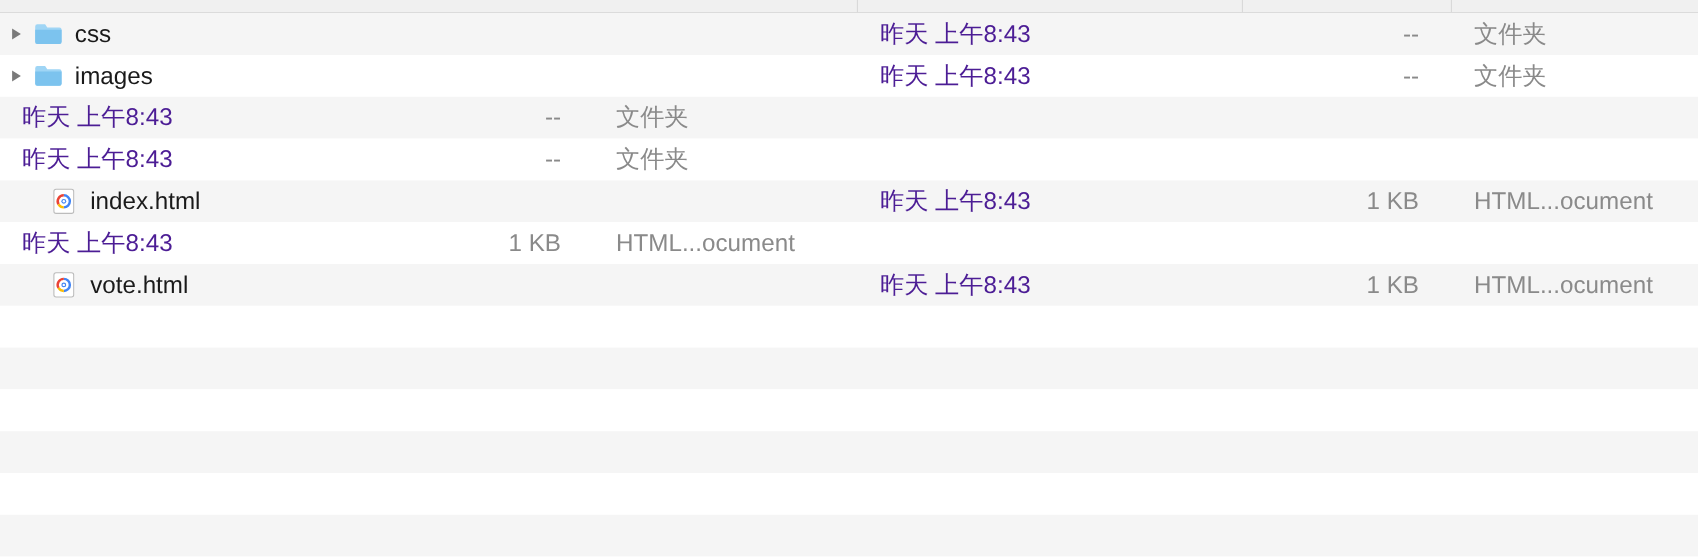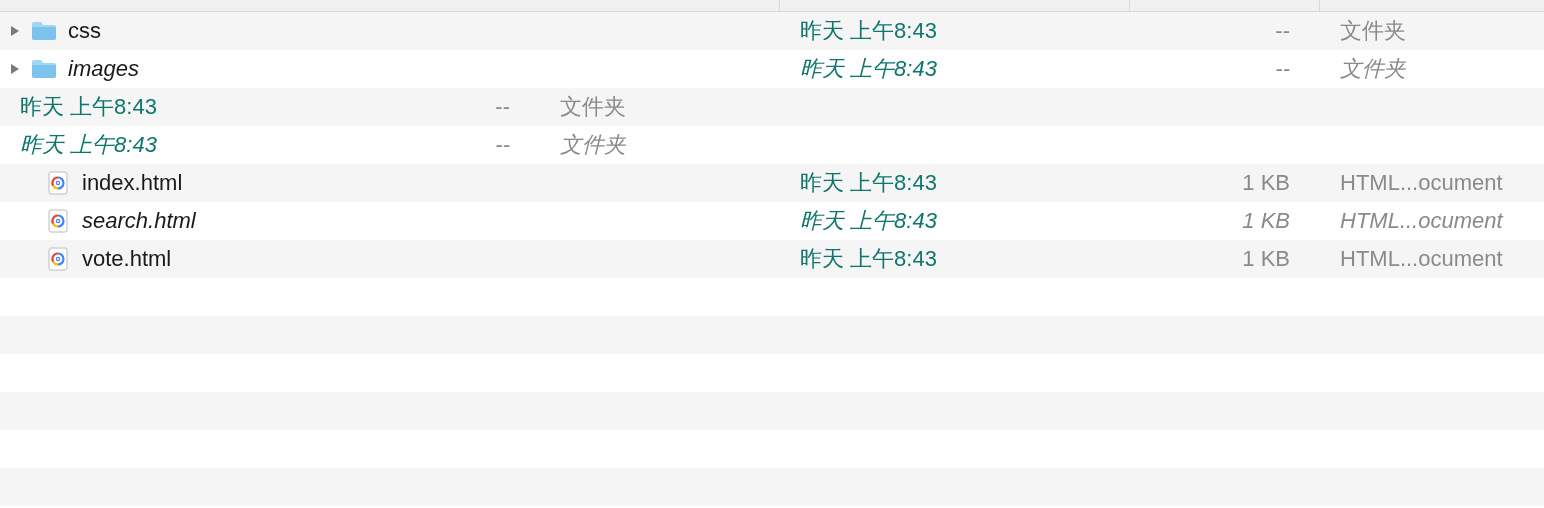--- a/index.html
+++ b/index.html
@@ -22,33 +22,33 @@
   .header-bar .col-size { width: 190px; border-right: 1px solid #d9d9d9; height:100%; }
   .header-bar .col-kind { flex:1; height:100%; }
 
   .row {
     display: flex;
     align-items: center;
     height: 38px;
     width: 100%;
   }
   .row.stripe-gray { background: #f5f5f5; }
-  .row.stripe-white { background: #ffffff; font-style: italic; }
+  .row.stripe-white { background: #ffffff; }
 
   .col-name {
     display: flex;
     align-items: center;
     width: 780px;
     height: 100%;
     padding-left: 6px;
   }
   .col-date {
     width: 350px;
     padding-left: 20px;
-    color: #0f766e;
+    color: #4c1d95;
     display: flex;
     align-items: center;
     height:100%;
   }
   .col-size {
     width: 190px;
     text-align: right;
     padding-right: 30px;
     color: #8a8a8a;
     display: flex;
@@ -173,60 +173,45 @@
       </svg>
     </span>
     <span class="name-text">index.html</span>
   </div>
   <div class="col-date">昨天 上午8:43</div>
   <div class="col-size">1 KB</div>
   <div class="col-kind">HTML...ocument</div>
 </div>
 
 <div class="row stripe-white">
+  <div class="col-date">昨天 上午8:43</div>
+  <div class="col-size">1 KB</div>
+  <div class="col-kind">HTML...ocument</div>
+</div>
+
+<div class="row stripe-gray">
   <div class="col-name">
     <span class="indent-spacer"></span>
     <span class="icon-box">
       <svg width="20" height="24" viewBox="0 0 20 24">
         <rect x="1" y="1" width="18" height="22" rx="2" fill="#ffffff" stroke="#bcbcbc" stroke-width="1"></rect>
         <circle cx="10" cy="12" r="5.5" fill="none" stroke="#e0e0e0" stroke-width="1"></circle>
         <path d="M10 6.5 A5.5 5.5 0 0 1 10 17.5" fill="none" stroke="#4285f4" stroke-width="2.2"></path>
         <path d="M10 6.5 A5.5 5.5 0 0 0 5.2 14.8" fill="none" stroke="#ea4335" stroke-width="2.2"></path>
         <path d="M5.2 14.8 A5.5 5.5 0 0 0 10 17.5" fill="none" stroke="#fbbc05" stroke-width="2.2"></path>
         <circle cx="10" cy="12" r="2.2" fill="#4285f4"></circle>
         <circle cx="10" cy="12" r="1.1" fill="#ffffff"></circle>
       </svg>
     </span>
-    <span class="name-text">search.html</span>
+    <span class="name-text">vote.html</span>
   </div>
   <div class="col-date">昨天 上午8:43</div>
   <div class="col-size">1 KB</div>
   <div class="col-kind">HTML...ocument</div>
 </div>
 
-<div class="row stripe-gray">
-  <div class="col-name">
-    <span class="indent-spacer"></span>
-    <span class="icon-box">
-      <svg width="20" height="24" viewBox="0 0 20 24">
-        <rect x="1" y="1" width="18" height="22" rx="2" fill="#ffffff" stroke="#bcbcbc" stroke-width="1"></rect>
-        <circle cx="10" cy="12" r="5.5" fill="none" stroke="#e0e0e0" stroke-width="1"></circle>
-        <path d="M10 6.5 A5.5 5.5 0 0 1 10 17.5" fill="none" stroke="#4285f4" stroke-width="2.2"></path>
-        <path d="M10 6.5 A5.5 5.5 0 0 0 5.2 14.8" fill="none" stroke="#ea4335" stroke-width="2.2"></path>
-        <path d="M5.2 14.8 A5.5 5.5 0 0 0 10 17.5" fill="none" stroke="#fbbc05" stroke-width="2.2"></path>
-        <circle cx="10" cy="12" r="2.2" fill="#4285f4"></circle>
-        <circle cx="10" cy="12" r="1.1" fill="#ffffff"></circle>
-      </svg>
-    </span>
-    <span class="name-text">vote.html</span>
-  </div>
-  <div class="col-date">昨天 上午8:43</div>
-  <div class="col-size">1 KB</div>
-  <div class="col-kind">HTML...ocument</div>
-</div>
-
 <div class="row stripe-white"></div>
 <div class="row stripe-gray"></div>
 <div class="row stripe-white"></div>
 <div class="row stripe-gray"></div>
 <div class="row stripe-white"></div>
 <div class="row stripe-gray"></div>
 <div class="row stripe-white"></div>
 
 </body></html>

